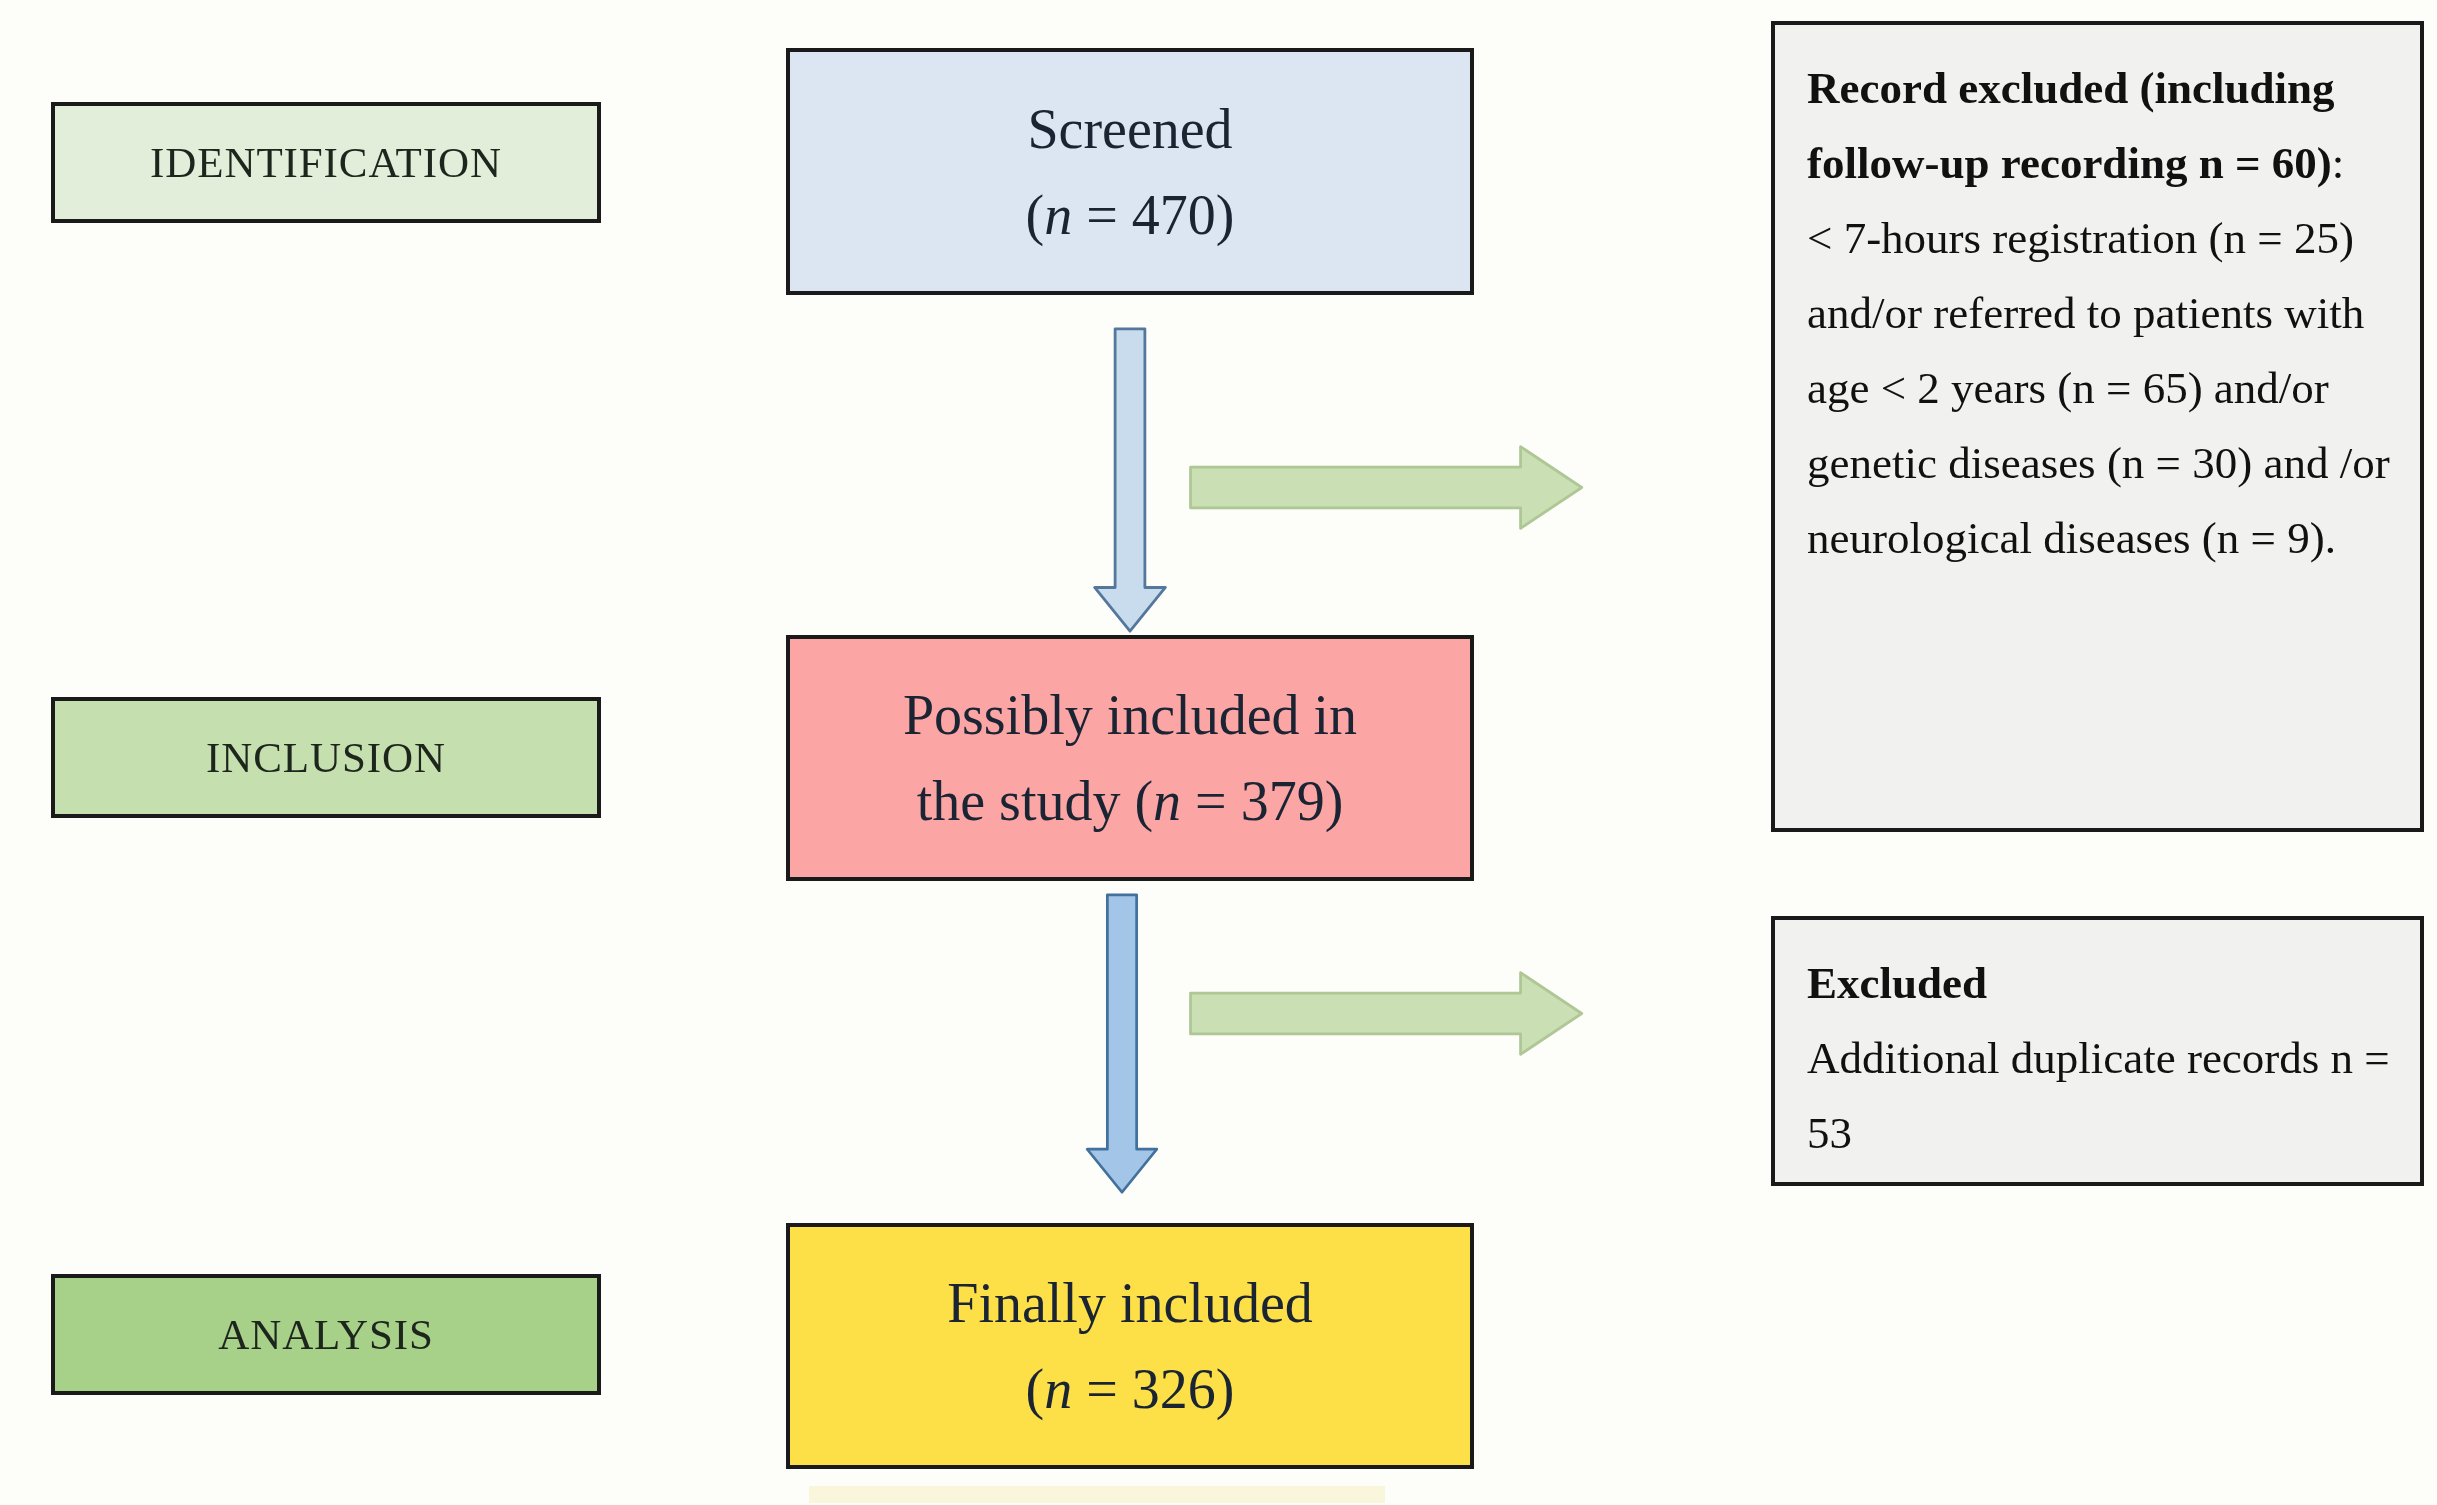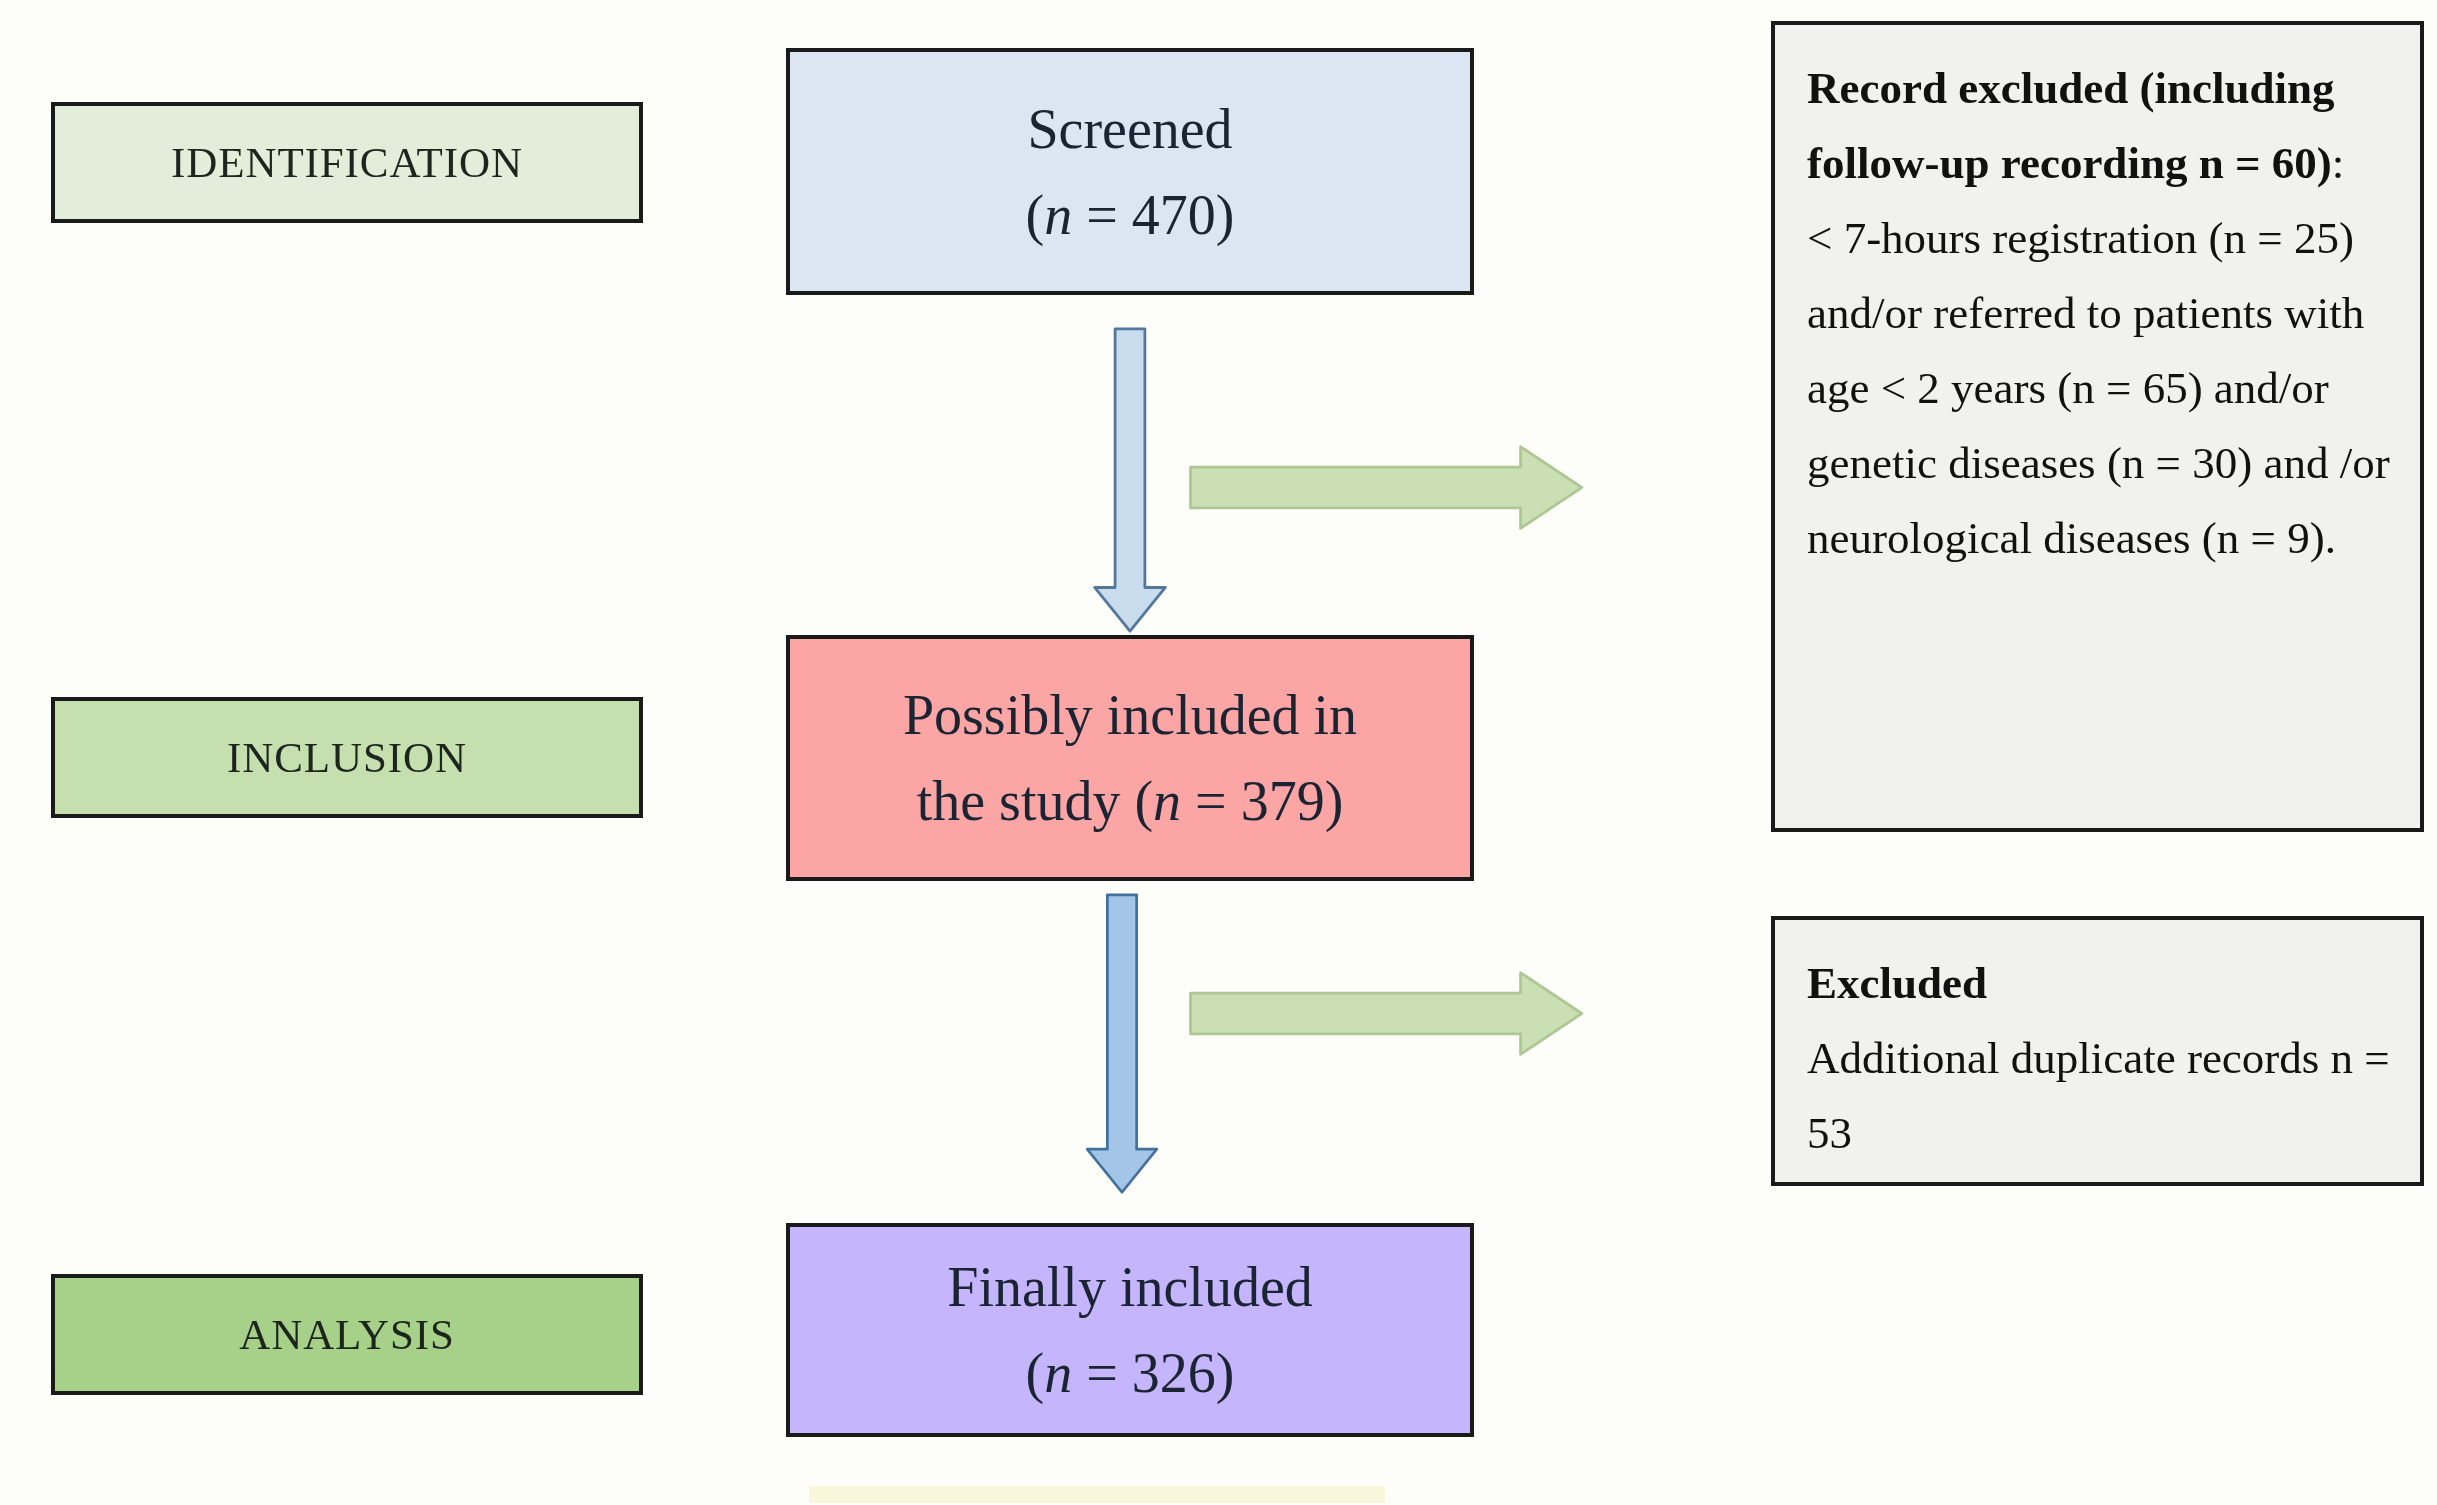--- a/index.html
+++ b/index.html
@@ -16,21 +16,21 @@
     overflow: hidden;
   }
   .box {
     position: absolute;
     box-sizing: border-box;
     border: 4.6px solid #1a1a1a;
   }
   
   .stage {
     left: 51px;
-    width: 592px;
+    width: 550px;
     height: 121px;
     display: flex;
     align-items: center;
     justify-content: center;
     font-size: 43px;
     letter-spacing: 0.9px;
     color: #1d261d;
   }
   #stage-identification { top: 102px; background: #e2eed9; }
   #stage-inclusion     { top: 697px; background: #c6dfaf; }
@@ -44,21 +44,21 @@
     flex-direction: column;
     align-items: center;
     justify-content: center;
     text-align: center;
     font-size: 56px;
     line-height: 86px;
     color: #1a2433;
   }
   #flow-screened { top: 48px;  height: 247px; background: #dbe6f2; }
   #flow-possibly { top: 635px; height: 246px; background: #fca5a5; }
-  #flow-finally  { top: 1223px; height: 214px; background: #c4b5fd; }
+  #flow-finally  { top: 1223px; height: 246px; background: #fde047; }
   .flowbox .nvar { font-style: italic; }
 
   
   .exclbox {
     left: 1771px;
     width: 653px;
     background: #f1f1ef;
     color: #111111;
     font-size: 45px;
     line-height: 75px;

